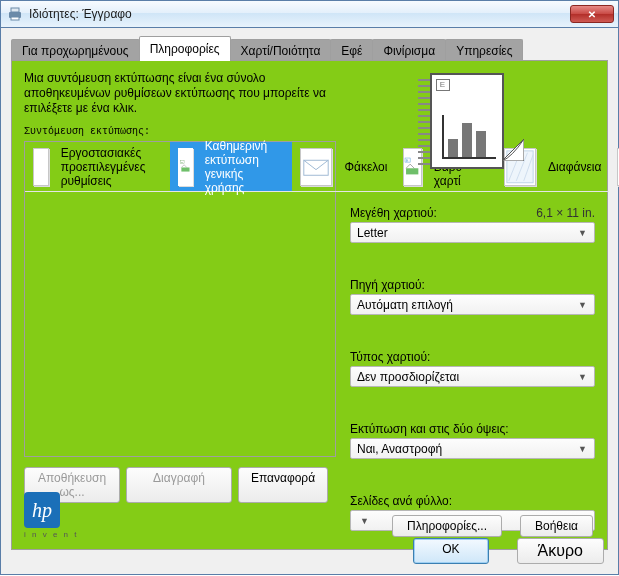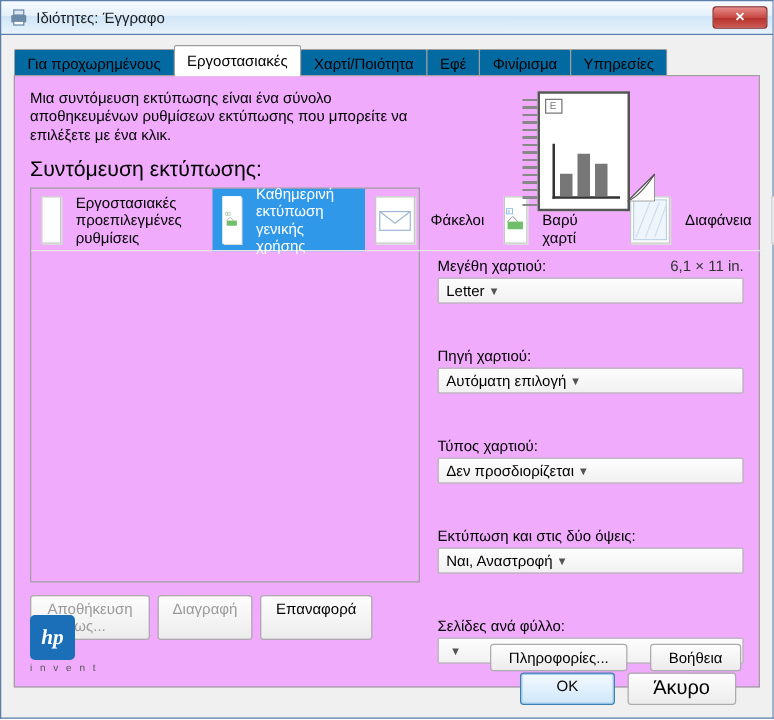--- a/index.html
+++ b/index.html
@@ -36,50 +36,50 @@
     position: relative;
   }
 
   .tabs {
     display: flex; gap: 0;
     margin-bottom: -1px;
   }
   .tab {
     border: 1px solid #9f9f9f;
     border-bottom: none;
-    background: #0369a1;
+    background: #a3a3a3;
     padding: 4px 10px 5px 10px;
     font-size: 12px;
     border-top-left-radius: 2px;
     border-top-right-radius: 2px;
     margin-right: -1px;
     cursor: pointer;
     position: relative;
     top: 3px;
   }
   .tab.active {
     background: #fff;
     z-index: 2;
     top: 0;
     padding-top: 5px;
   }
 
   .tab-panel {
     border: 1px solid #9f9f9f;
-    background: #f0abfc;
+    background: #84cc16;
     height: 490px;
     padding: 10px 12px 10px 12px;
     display: flex;
     gap: 14px;
     position: relative;
   }
 
   .left-col { width: 312px; display: flex; flex-direction: column; }
   .desc { font-size: 12px; line-height: 15px; margin-bottom: 10px; }
-  .section-label { font-size: 17px; margin-bottom: 4px; }
+  .section-label { font-size: 10px; margin-bottom: 4px; font-family: Liberation Mono, monospace; }
 
   .listbox {
     border: 1px solid #9f9f9f;
     height: 316px;
     display: flex;
   }
   .list-inner { flex: 1; display: flex; }
   .scrollbar {
     width: 17px; background: #efefef; border-left: 1px solid #dcdcdc;
     display: flex; flex-direction: column;
@@ -111,21 +111,21 @@
   .wbtn {
     border: 1px solid #acacac; border-radius: 3px;
     background: linear-gradient(to bottom,#fdfdfd,#ececec);
     padding: 3px 0; font-size: 12px; text-align:center;
     cursor: pointer;
   }
   .wbtn.disabled { color: #9a9a9a; cursor: default; }
 
   .hp-logo { position: absolute; left: 12px; bottom: 10px; }
   .hp-logo .box { width:36px; height:36px; background:#1b6fb8; border-radius:4px; display:flex; align-items:center; justify-content:center; }
-  .hp-logo .box span{ color:#fff; font-style:italic; font-weight:bold; font-size:17px; font-family: Georgia, serif;}
+  .hp-logo .box span{ color:#fff; font-style:italic; font-weight:normal; font-size:20px; font-family: Georgia, serif;}
   .hp-logo .small { font-size:8px; letter-spacing:2px; color:#555; text-align:center; margin-top:2px;}
 
   .right-col { flex: 1; display: flex; flex-direction: column; }
   .preview {
     align-self: center;
     width: 110px; height: 100px;
     margin-top: 2px; margin-bottom: 18px;
     position: relative;
   }
   .spiral { position:absolute; left:0; top:6px; width:12px; height:88px;
@@ -137,31 +137,31 @@
   .page .bars div{ width:10px; background:#777;}
   .dogear{ position:absolute; right:4px; bottom:0; width:22px; height:22px; }
   .dogear svg{ width:22px; height:22px;}
 
   .form-row { margin-bottom: 8px; }
   .form-row .lbl { font-size: 12px; display:flex; justify-content:space-between; margin-bottom:2px;margin-top:27px;}
   .form-row .hint { color:#333; }
   .combo {
     height: 21px; border:1px solid #b7b7b7; border-radius:2px;
     background: linear-gradient(to bottom,#fdfdfd,#f1f1f1);
-    display:flex; align-items:center; 
+    display:flex; align-items:center; justify-content:space-between;
     padding: 0 4px 0 6px; font-size:12px; cursor:pointer;
   }
   .combo .arrow { width:15px; text-align:center; color:#555; font-size:9px;}
   
   .right-buttons { position:absolute; right:14px; bottom:12px; display:flex; gap:18px;}
   .right-buttons .wbtn{ padding:3px 14px;}
 
   .footer-bar {
-    position: absolute; right: 29px; bottom: 10px;
-    display: flex; gap: 10px;
+    position: absolute; right: 14px; bottom: 10px;
+    display: flex; gap: 28px;
   }
   .ok-btn {
     border: 1px solid #3c7fb1; border-radius:3px;
     background: linear-gradient(to bottom,#f3f9ff,#cfe7f9);
     padding: 3px 28px; font-size:12px; cursor:pointer;
     box-shadow: inset 0 0 0 1px #9fd0f3;
   }
   .cancel-btn {
     border:1px solid #acacac; border-radius:3px;
     background: linear-gradient(to bottom,#fdfdfd,#ececec);
@@ -190,21 +190,21 @@
   </span>
   <div class="close-btn">
     <span>✕</span>
   </div>
 </div>
 
 <div class="window-body">
 
   <div class="tabs">
     <div class="tab"><span>Για προχωρημένους</span></div>
-    <div class="tab active"><span>Εργοστασιακές</span></div>
+    <div class="tab active"><span>Πληροφορίες</span></div>
     <div class="tab"><span>Χαρτί/Ποιότητα</span></div>
     <div class="tab"><span>Εφέ</span></div>
     <div class="tab"><span>Φινίρισμα</span></div>
     <div class="tab"><span>Υπηρεσίες</span></div>
   </div>
 
   <div class="tab-panel">
 
     <div class="left-col">
       <div class="desc">Μια συντόμευση εκτύπωσης είναι ένα σύνολο αποθηκευμένων ρυθμίσεων εκτύπωσης που μπορείτε να επιλέξετε με ένα κλικ.</div>
@@ -277,21 +277,21 @@
         <div class="scrollbar">
           <div class="scroll-btn">▲</div>
           <div class="scroll-thumb"></div>
           <div class="scroll-track"></div>
           <div class="scroll-btn">▼</div>
         </div>
       </div>
 
       <div class="btn-row">
         <div class="wbtn disabled" style="width:96px"><span>Αποθήκευση ως...</span></div>
-        <div class="wbtn disabled" style="width:76px"><span>Διαγραφή</span></div>
+        <div class="wbtn disabled" style="width:106px"><span>Διαγραφή</span></div>
         <div class="wbtn" style="width:90px"><span>Επαναφορά</span></div>
       </div>
     </div>
 
     <div class="right-col">
       <div class="preview">
         <div class="spiral"></div>
         <div class="page">
           <div class="etag">E</div>
           <div class="bars">

